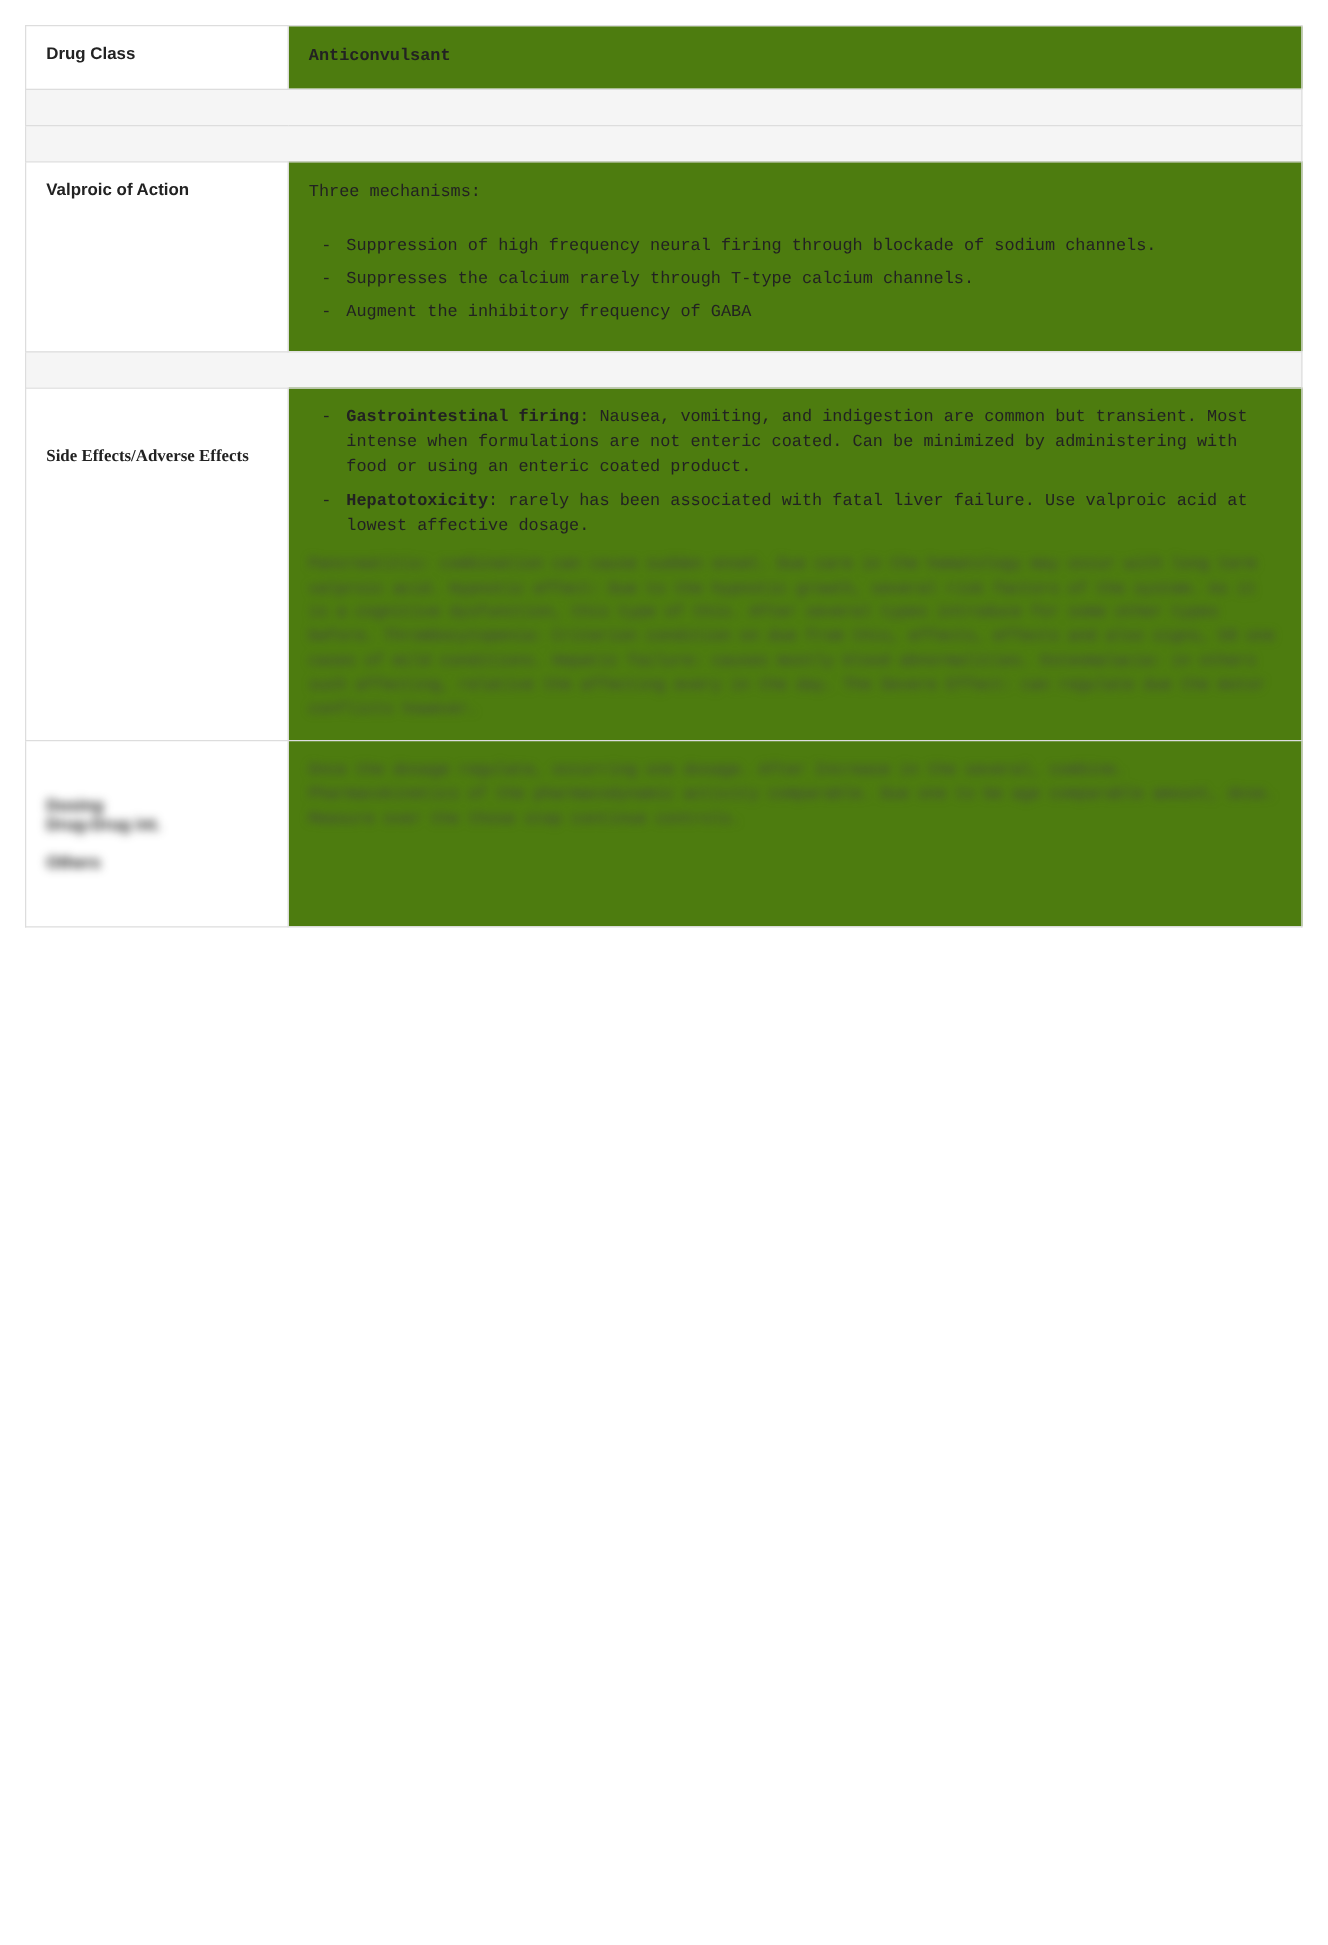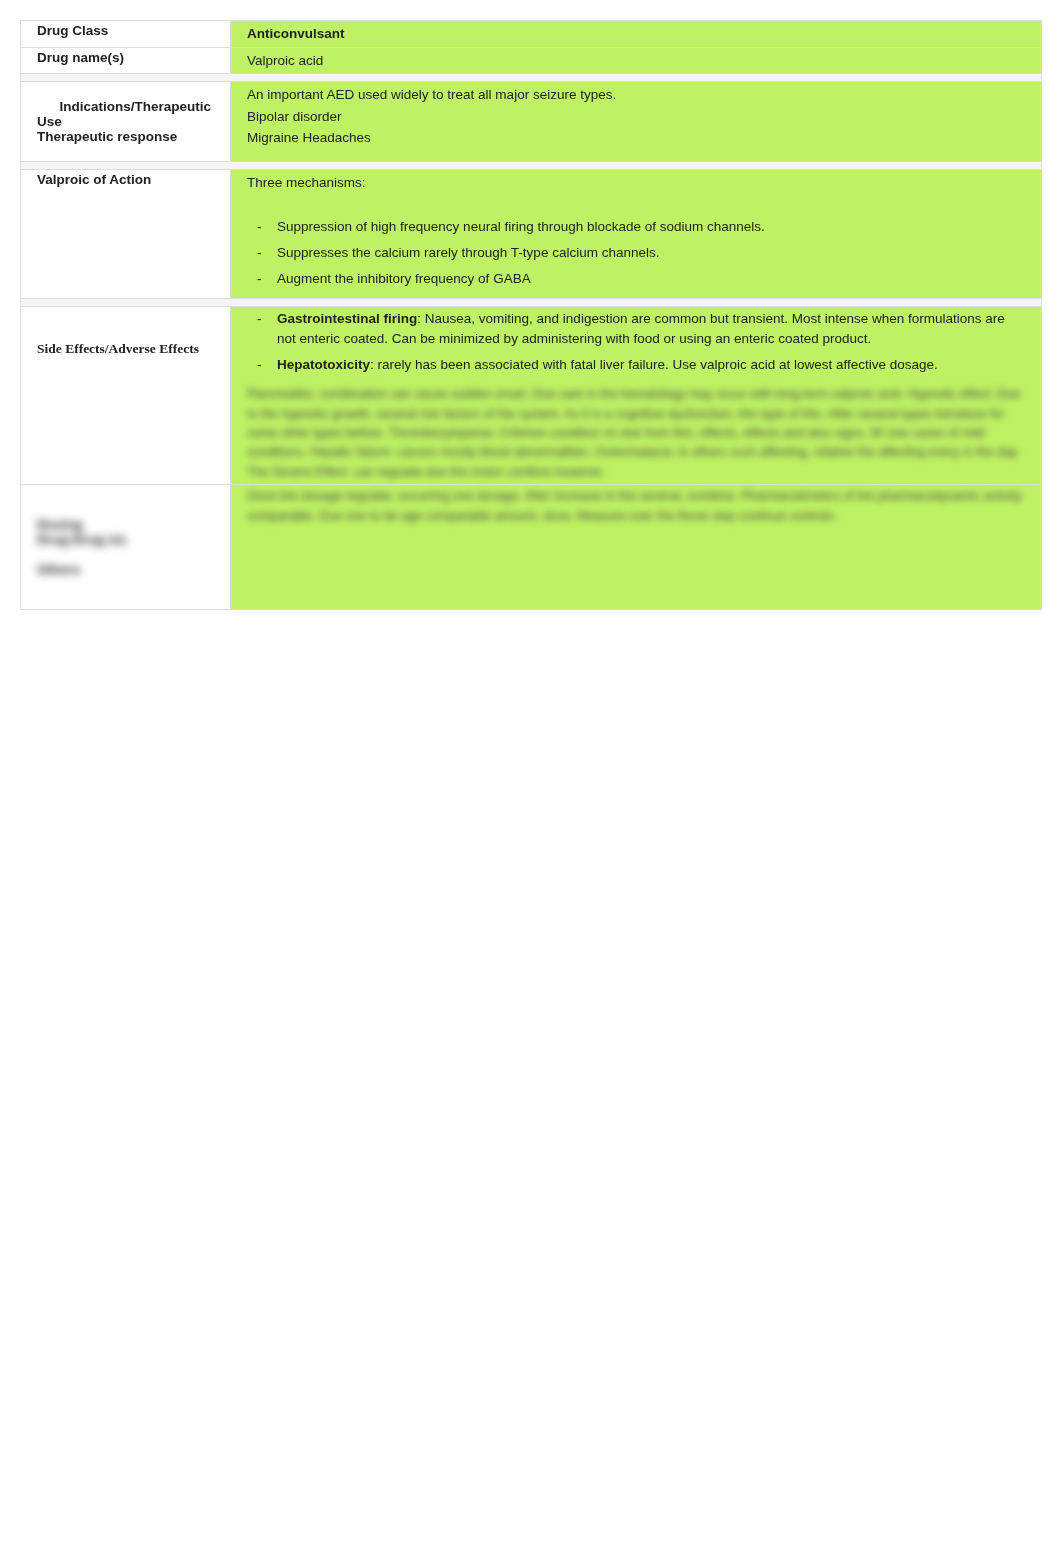--- a/index.html
+++ b/index.html
@@ -22,37 +22,38 @@
       width: 100%;
       border-collapse: collapse;
       border: 1px solid #ccc;
     }
 
     .drug-table tr {
       border-bottom: 1px solid #ddd;
     }
 
     .drug-table td {
-      padding: 2px 16px;
+      padding: 14px 16px;
       vertical-align: top;
       border: 1px solid #ddd;
     }
 
     .label-cell {
       width: 210px;
       font-weight: bold;
       font-size: 13.5px;
       background: #fff;
       white-space: pre-wrap;
     }
 
     .content-cell {
       font-size: 13.5px;
       line-height: 1.6;
-      background: #bef264;
+      background: #4d7c0f;
+      font-family: Liberation Mono, monospace;
     }
 
     .drug-class-value {
       font-weight: bold;
     }
 
     ul.dash-list {
       list-style: none;
       padding-left: 10px;
     }
@@ -118,40 +119,25 @@
 <body>
 
 <table class="drug-table">
 
   <tbody>
       <tr>
     <td class="label-cell">Drug Class</td>
     <td class="content-cell drug-class-value">Anticonvulsant</td>
   </tr>
 
-  <tr>
-    <td class="label-cell">Drug name(s)</td>
-    <td class="content-cell">Valproic acid</td>
-  </tr>
 
   <tr class="row-spacer">
         <td colspan="2"></td>
       </tr>
 
-  <tr>
-    <td class="label-cell">
-      <span style="white-space:pre-line">Indications/Therapeutic Use
-Therapeutic response</span>
-    </td>
-    <td class="content-cell">
-      <div>An important AED used widely to treat all major seizure types.</div>
-      <div>Bipolar disorder</div>
-      <div>Migraine Headaches</div>
-    </td>
-  </tr>
 
   <tr class="row-spacer">
         <td colspan="2"></td>
       </tr>
 
   <tr>
     <td class="label-cell">Valproic of Action</td>
     <td class="content-cell mechanism-cell">
       <div style="margin-bottom:23px;">Three mechanisms:</div>
       <ul class="dash-list">

